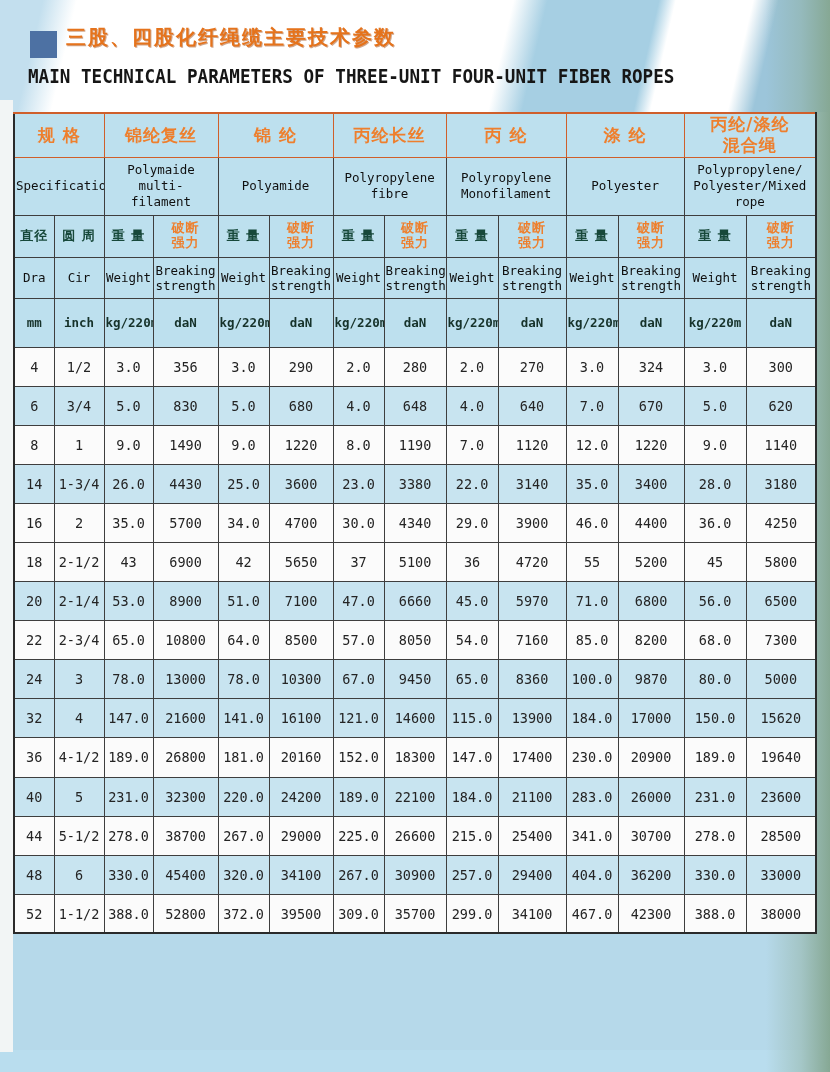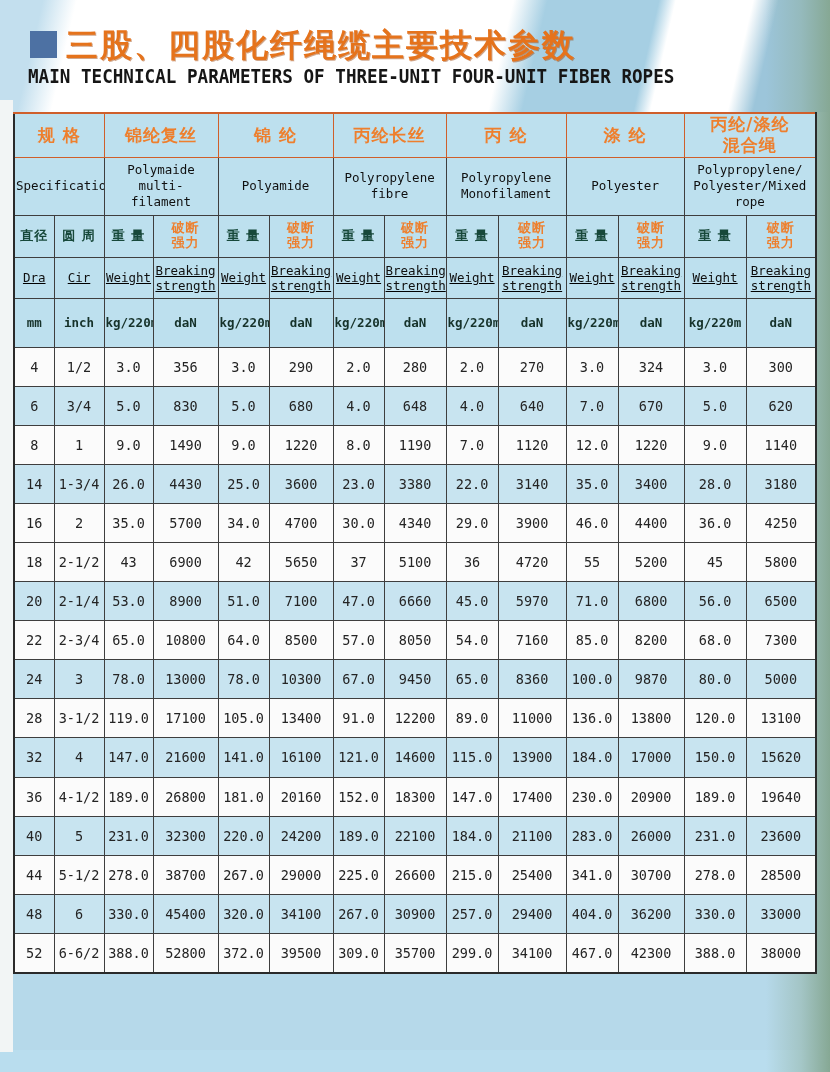--- a/index.html
+++ b/index.html
@@ -24,21 +24,21 @@
     background:linear-gradient(90deg, rgba(145,180,158,0) 0%, rgba(140,172,152,0.45) 55%, #86a894 100%);
   }
   .left-margin{
     position:absolute;left:0;top:100px;width:13px;height:952px;background:#f2f5f5;z-index:2;
   }
   .title-square{
     position:absolute;left:30px;top:31px;width:27px;height:27px;background:#4d71a3;z-index:3;
   }
   .title-zh{
     position:absolute;left:66px;top:24px;z-index:3;
-    font-size:32px;font-weight:bold;color:#e5731c;letter-spacing:2px;
+    font-size:20px;font-weight:bold;color:#e5731c;letter-spacing:2px;
     text-shadow:1px 1px 0 rgba(150,60,0,.45);
     white-space:nowrap;
   }
   .title-en{
     position:absolute;left:28px;top:64px;z-index:3;
     font-size:20px;font-weight:bold;color:#161616;
     font-family:"DejaVu Sans Mono","Liberation Mono",monospace;
     transform:scaleX(.88);transform-origin:left center;
     letter-spacing:0;white-space:nowrap;
   }
@@ -54,21 +54,21 @@
     border:1.5px solid #3e3e3e;
     text-align:center;vertical-align:middle;padding:0 1px;
     overflow:hidden;
   }
   
   tr.r1 th{border:1.6px solid #cf5f2b;border-bottom:1.6px solid #cf5f2b;}
   table.main{border-top:2.5px solid #cf5f2b;border-radius:31px;}
   tr.r1{height:42px;}
   tr.r2{height:58px;}
   tr.r3{height:42px;}
-  tr.r4{height:41px;text-decoration:underline;}
+  tr.r4{height:41px;}
   tr.r5{height:49px;}
   tbody tr{height:39.1px;}
 
   th{background:#bde0ee;font-weight:bold;}
   .zh-group{font-size:17px;color:#ee7f2d;letter-spacing:1px;white-space:pre-line;line-height:1.25;}
   .en-group{font-size:12.5px;font-weight:normal;color:#101010;
     font-family:"DejaVu Sans Mono","Liberation Mono",monospace;white-space:pre-line;line-height:1.3;}
   .zh-sub{font-size:13px;color:#17483a;white-space:pre-line;line-height:1.15;letter-spacing:1px;}
   .zh-sub.orange{color:#ee7f2d;margin-top:16px;}
   .en-sub{font-size:12.5px;font-weight:normal;color:#101010;
@@ -338,36 +338,20 @@
           <td>10300</td>
           <td>67.0</td>
           <td>9450</td>
           <td>65.0</td>
           <td>8360</td>
           <td>100.0</td>
           <td>9870</td>
           <td>80.0</td>
           <td>5000</td>
         </tr>
-        <tr>
-          <td>28</td>
-          <td>3-1/2</td>
-          <td>119.0</td>
-          <td>17100</td>
-          <td>105.0</td>
-          <td>13400</td>
-          <td>91.0</td>
-          <td>12200</td>
-          <td>89.0</td>
-          <td>11000</td>
-          <td>136.0</td>
-          <td>13800</td>
-          <td>120.0</td>
-          <td>13100</td>
-        </tr>
         <tr class="shaded">
           <td>32</td>
           <td>4</td>
           <td>147.0</td>
           <td>21600</td>
           <td>141.0</td>
           <td>16100</td>
           <td>121.0</td>
           <td>14600</td>
           <td>115.0</td>
@@ -436,21 +420,21 @@
           <td>30900</td>
           <td>257.0</td>
           <td>29400</td>
           <td>404.0</td>
           <td>36200</td>
           <td>330.0</td>
           <td>33000</td>
         </tr>
         <tr>
           <td>52</td>
-          <td>6-6/2</td>
+          <td>1-1/2</td>
           <td>388.0</td>
           <td>52800</td>
           <td>372.0</td>
           <td>39500</td>
           <td>309.0</td>
           <td>35700</td>
           <td>299.0</td>
           <td>34100</td>
           <td>467.0</td>
           <td>42300</td>

